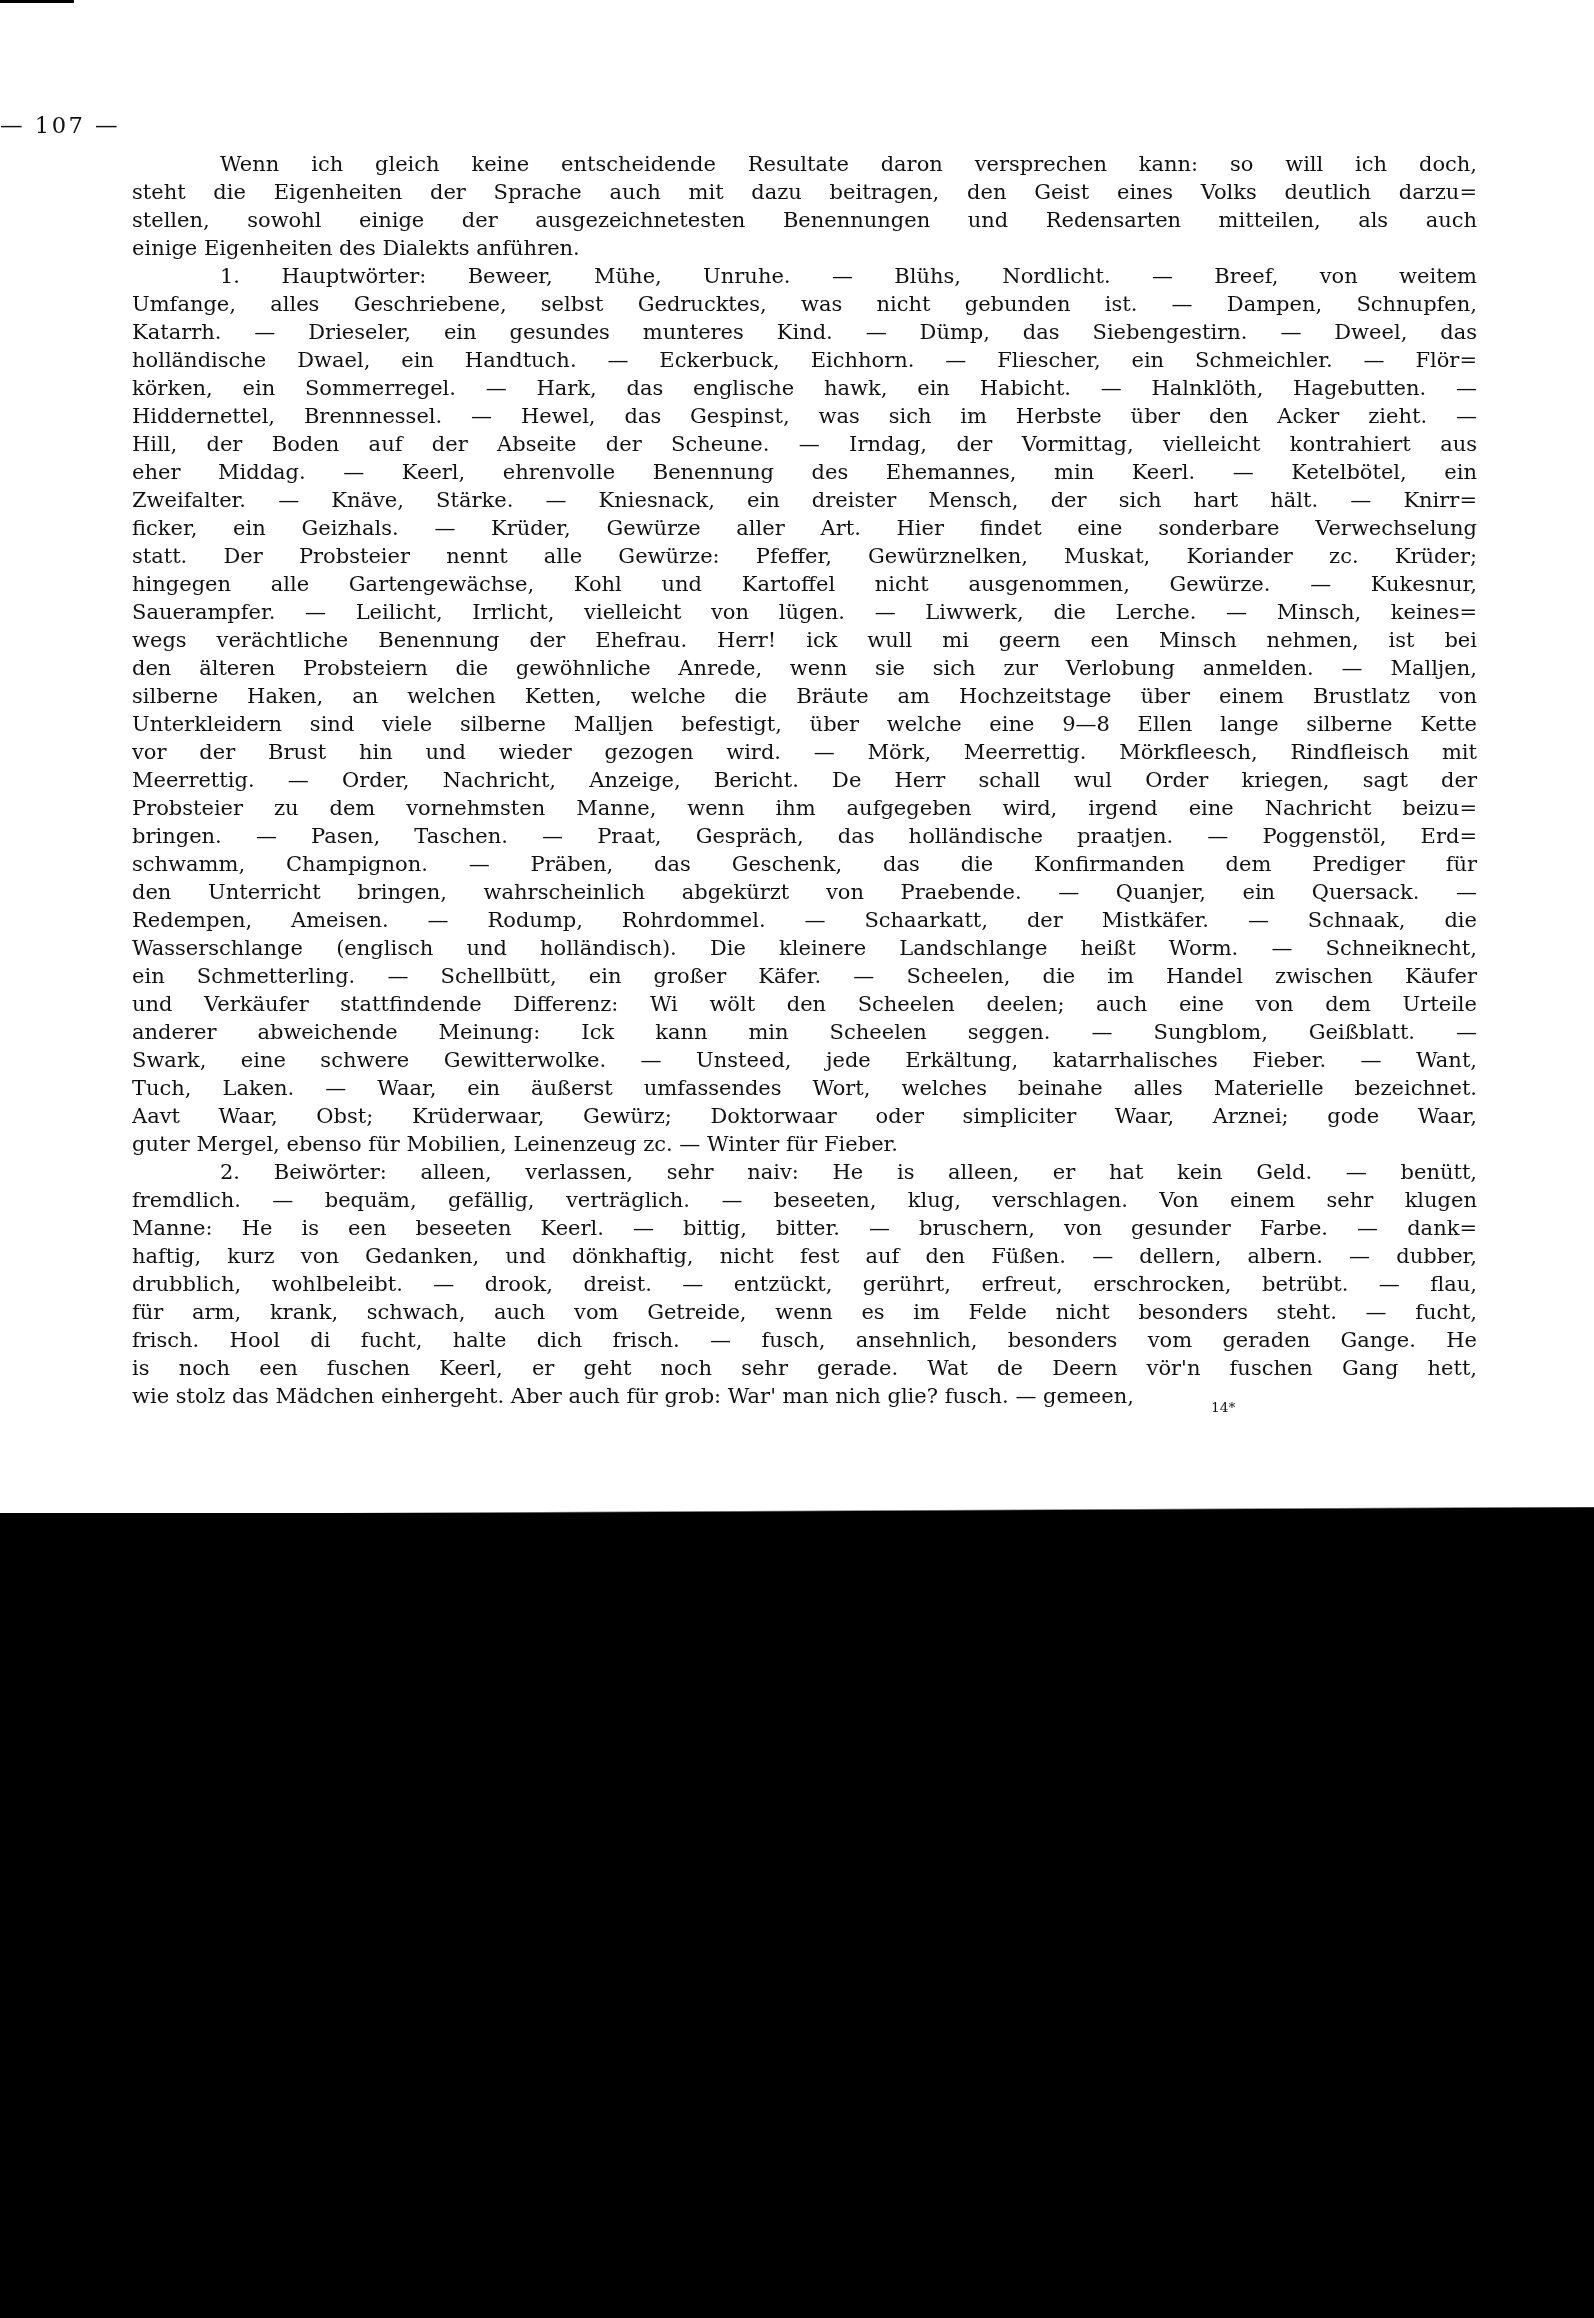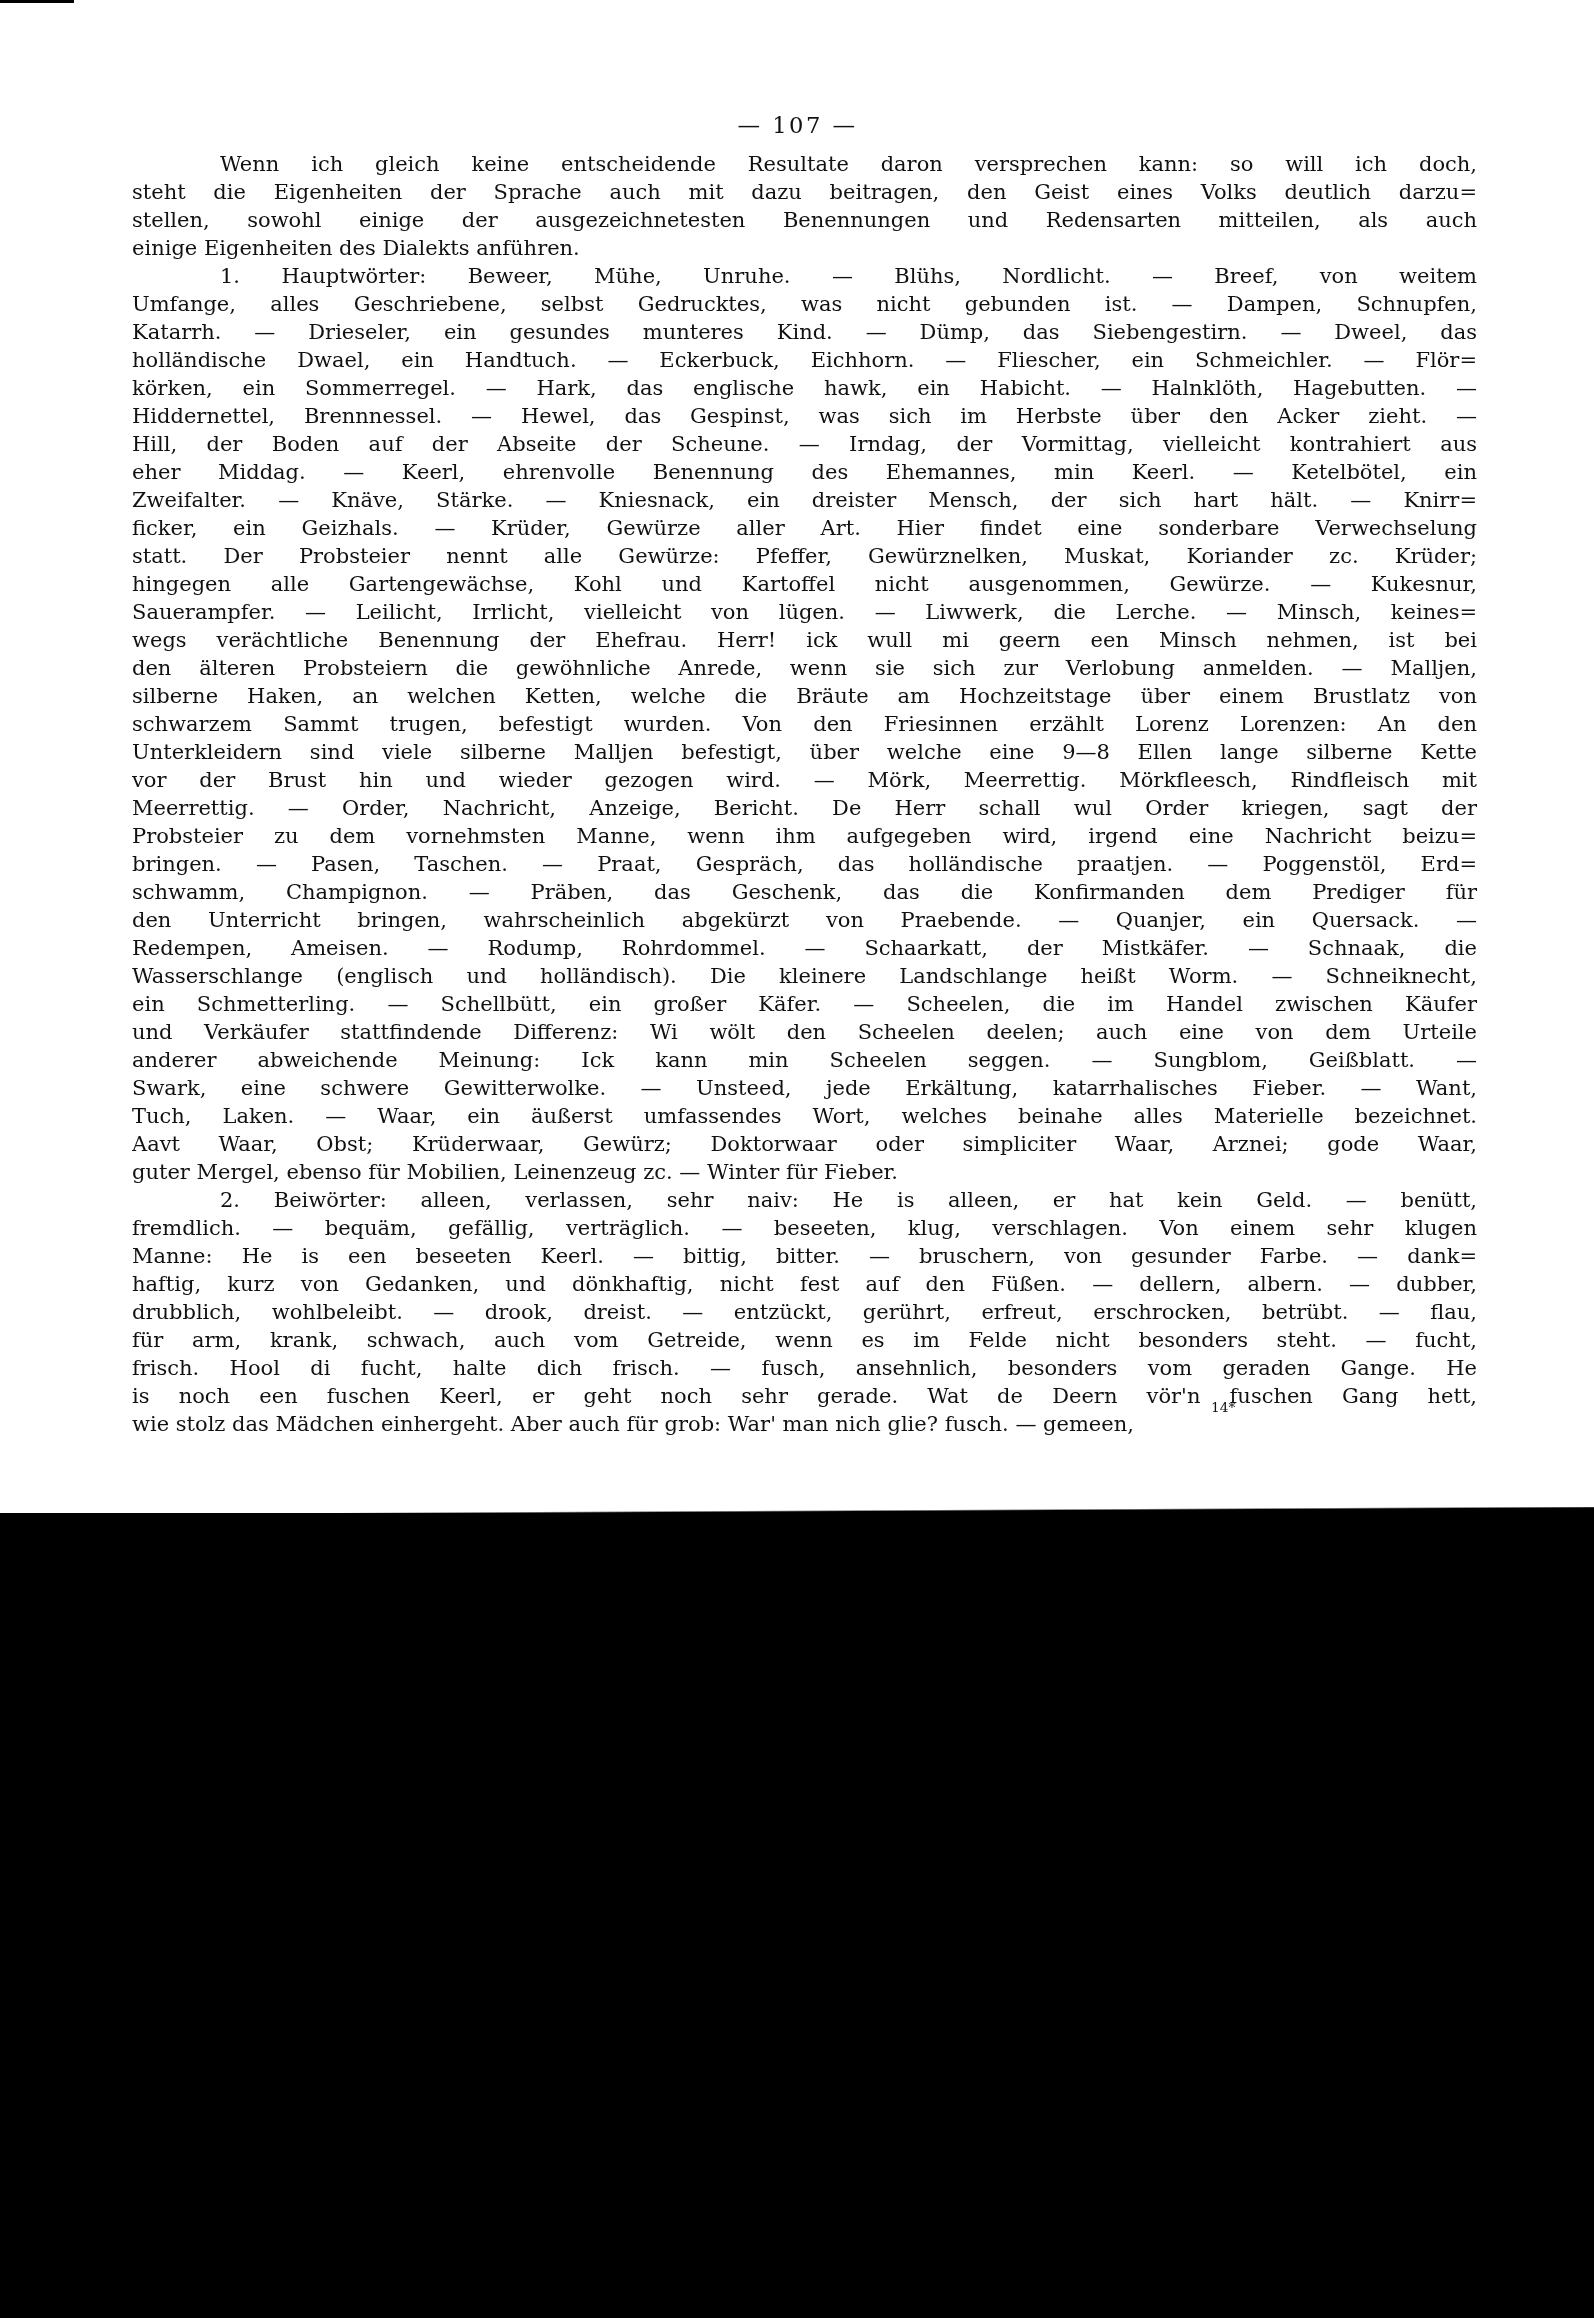--- a/index.html
+++ b/index.html
@@ -1,19 +1,19 @@
 <!DOCTYPE html>
 <html style="font-size:10px"><head>
 <meta charset="utf-8">
 <style>
   html, body { margin: 0; padding: 0; background: #ffffff; }
   body { width: 1595px; height: 2319px; position: relative; overflow: hidden;
          font-family: "DejaVu Serif", serif; color: #111; }
   .corner-mark { position: absolute; left: 0; top: 0; width: 74px; height: 2.5px; background: #000; }
-  .page-number { position: absolute; top: 112px; left: 0; width: 1595px; text-align: center;
+  .page-number { position: absolute; top: 112px; left: 0; width: 1595px; 
                  font-size: 22.6px; letter-spacing: 2.5px; }
   .text-block { position: absolute; left: 132px; top: 139px; width: 1345px; margin-top: 11px; }
   .line { height: 28px; line-height: 28px; font-size: 21px; white-space: nowrap;
           text-align: justify; text-align-last: justify; overflow: hidden; }
   .line.last { text-align-last: left; }
   .line.indent { padding-left: 88px; }
   .signature { position: absolute; left: 1211px; top: 1399px; font-size: 13.8px; }
   .bottom-band { position: absolute; left: 0; right: 0; top: 1513px; bottom: 0; background: #000; }
   .bottom-band-edge { position: absolute; left: 0; right: 0; top: 1507px; height: 7.5px;
     background: linear-gradient(to bottom right, transparent 45%, #000 55%); }
@@ -42,21 +42,20 @@
       <div class="line">Hill, der Boden auf der Abseite der Scheune. — Irndag, der Vormittag, vielleicht kontrahiert aus</div>
       <div class="line">eher Middag. — Keerl, ehrenvolle Benennung des Ehemannes, min Keerl. — Ketelbötel, ein</div>
       <div class="line">Zweifalter. — Knäve, Stärke. — Kniesnack, ein dreister Mensch, der sich hart hält. — Knirr=</div>
       <div class="line">ficker, ein Geizhals. — Krüder, Gewürze aller Art. Hier findet eine sonderbare Verwechselung</div>
       <div class="line">statt. Der Probsteier nennt alle Gewürze: Pfeffer, Gewürznelken, Muskat, Koriander zc. Krüder;</div>
       <div class="line">hingegen alle Gartengewächse, Kohl und Kartoffel nicht ausgenommen, Gewürze. — Kukesnur,</div>
       <div class="line">Sauerampfer. — Leilicht, Irrlicht, vielleicht von lügen. — Liwwerk, die Lerche. — Minsch, keines=</div>
       <div class="line">wegs verächtliche Benennung der Ehefrau. Herr! ick wull mi geern een Minsch nehmen, ist bei</div>
       <div class="line">den älteren Probsteiern die gewöhnliche Anrede, wenn sie sich zur Verlobung anmelden. — Malljen,</div>
       <div class="line">silberne Haken, an welchen Ketten, welche die Bräute am Hochzeitstage über einem Brustlatz von</div>
-      <div class="line">schwarzem Sammt trugen, befestigt wurden. Von den Friesinnen erzählt Lorenz Lorenzen: An den</div>
       <div class="line">Unterkleidern sind viele silberne Malljen befestigt, über welche eine 9—8 Ellen lange silberne Kette</div>
       <div class="line">vor der Brust hin und wieder gezogen wird. — Mörk, Meerrettig. Mörkfleesch, Rindfleisch mit</div>
       <div class="line">Meerrettig. — Order, Nachricht, Anzeige, Bericht. De Herr schall wul Order kriegen, sagt der</div>
       <div class="line">Probsteier zu dem vornehmsten Manne, wenn ihm aufgegeben wird, irgend eine Nachricht beizu=</div>
       <div class="line">bringen. — Pasen, Taschen. — Praat, Gespräch, das holländische praatjen. — Poggenstöl, Erd=</div>
       <div class="line">schwamm, Champignon. — Präben, das Geschenk, das die Konfirmanden dem Prediger für</div>
       <div class="line">den Unterricht bringen, wahrscheinlich abgekürzt von Praebende. — Quanjer, ein Quersack. —</div>
       <div class="line">Redempen, Ameisen. — Rodump, Rohrdommel. — Schaarkatt, der Mistkäfer. — Schnaak, die</div>
       <div class="line">Wasserschlange (englisch und holländisch). Die kleinere Landschlange heißt Worm. — Schneiknecht,</div>
       <div class="line">ein Schmetterling. — Schellbütt, ein großer Käfer. — Scheelen, die im Handel zwischen Käufer</div>

